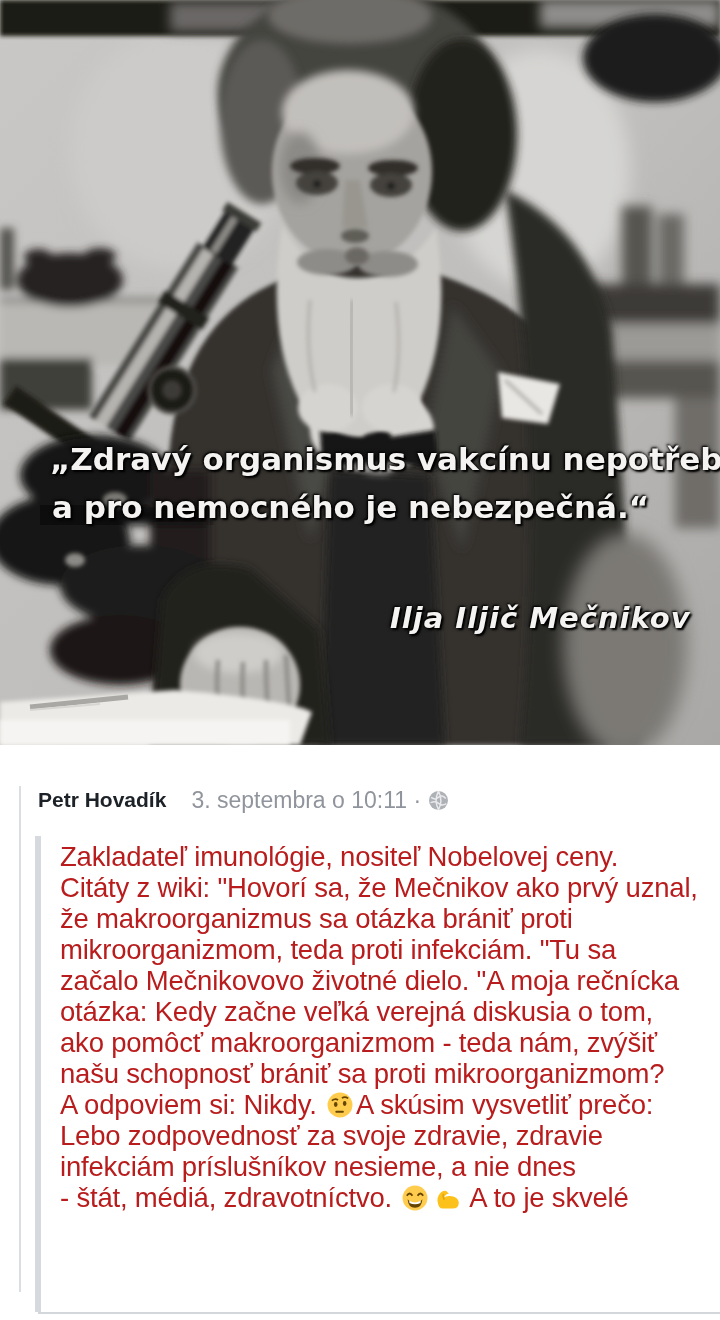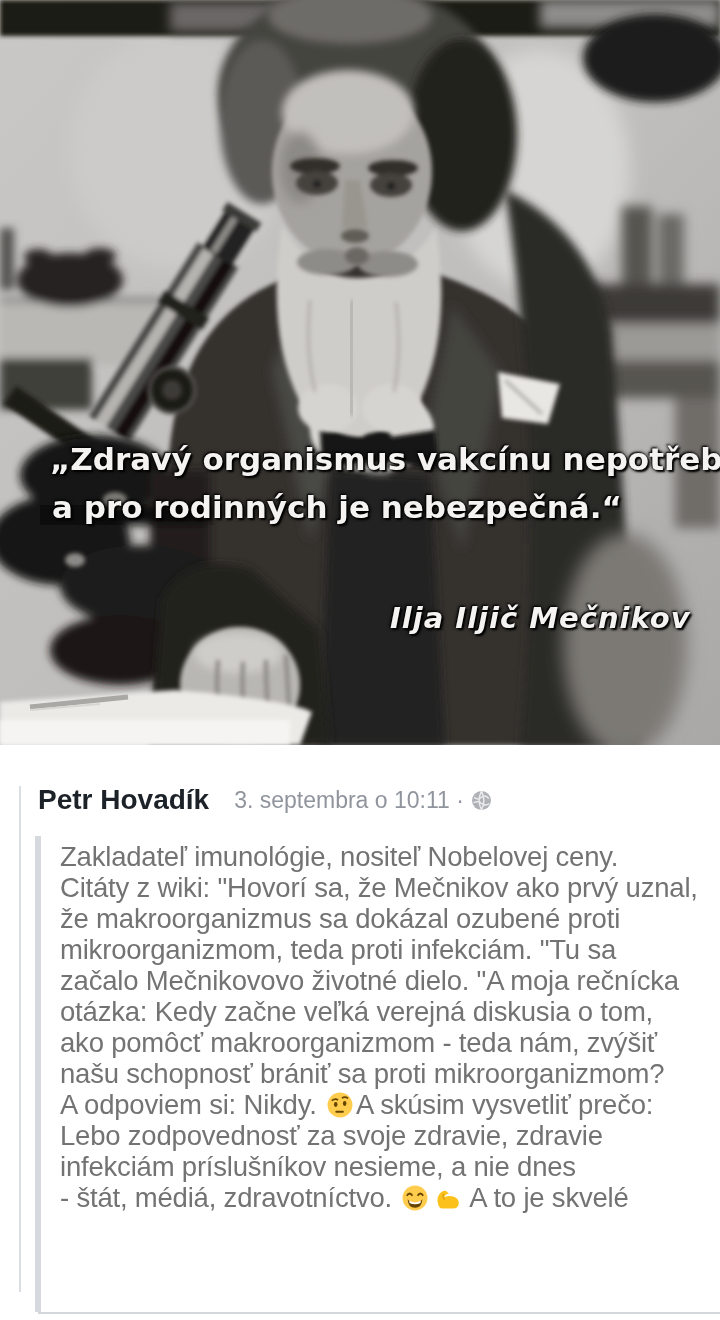--- a/index.html
+++ b/index.html
@@ -13,25 +13,25 @@
               text-shadow:2px 2px 2px #000,-1px -1px 2px #000,0 0 4px #000;}
   #quote-l1{left:50px;top:441px;font-size:31px;letter-spacing:0px;}
   #quote-l2{left:52px;top:489px;font-size:31px;}
   #quote-attr{left:390px;top:601px;font-size:29px;letter-spacing:1px;font-style:italic;}
   
   #outer-border{position:absolute;left:19px;top:786px;width:2px;height:506px;background:#dadde1;}
   #quote-bar{position:absolute;left:35px;top:836px;width:6px;height:476px;background:#d6d9dd;}
   #bottom-border{position:absolute;left:38px;top:1312px;width:682px;height:2px;background:#d3d6da;}
   #post-header{position:absolute;left:38px;top:784px;width:660px;height:32px;
                display:flex;align-items:center;}
-  #author-name{font-size:28px;font-weight:bold;color:#1c2228;}
+  #author-name{font-size:21px;font-weight:bold;color:#1c2228;}
   #post-timestamp{font-size:23px;color:#90949c;margin-left:25px;}
   #privacy-globe{display:inline-block;width:21px;height:21px;margin-left:7px;}
   #post-body{position:absolute;left:60px;top:841px;width:655px;}
-  .body-line{font-size:27.5px;line-height:31px;letter-spacing:-0.2px;color:#737373;
+  .body-line{font-size:27.5px;line-height:31px;letter-spacing:-0.2px;color:#b91c1c;
              white-space:nowrap;}
   .emoji{display:inline-block;width:28px;height:28px;margin:0 2px;vertical-align:-5px;}
   .emoji svg{width:28px;height:28px;display:block;}
 </style>
 </head>
 <body>
 
 <div id="screen">
 
   <div id="photo">
@@ -160,21 +160,21 @@
       <ellipse cx="238" cy="653" rx="44" ry="20" fill="#cfcdc9" filter="url(#b4)"></ellipse>
       <path d="M218 660 Q215 700 222 733 M243 662 Q241 702 246 735 M266 660 Q266 700 270 730 M286 655 Q288 692 290 720" stroke="#8a8884" stroke-width="4" fill="none" filter="url(#b2)"></path>
 
       <path d="M0 702 L175 690 Q290 700 312 712 L300 745 L0 745 Z" fill="#eceae7" filter="url(#b2)"></path>
       <rect x="0" y="720" width="290" height="25" fill="#f5f4f2" filter="url(#b2)"></rect>
       <path d="M30 707 L128 697" stroke="#aaa8a4" stroke-width="5"></path>
       <path d="M30 710 L100 704" stroke="#d8d6d2" stroke-width="2"></path>
     </svg>
 
     <div class="quote-line" id="quote-l1">„Zdravý organismus vakcínu nepotřebuje</div>
-    <div class="quote-line" id="quote-l2">a pro rodinných je nebezpečná.“</div>
+    <div class="quote-line" id="quote-l2">a pro nemocného je nebezpečná.“</div>
     <div class="quote-line" id="quote-attr">Ilja Iljič Mečnikov</div>
   </div>
 
   <div id="outer-border"></div>
   <div id="quote-bar"></div>
   <div id="bottom-border"></div>
 
   <div id="post-header">
     <span id="author-name">Petr Hovadík</span>
     <span id="post-timestamp">3. septembra o 10:11 ·</span>
@@ -182,21 +182,21 @@
       <svg viewBox="0 0 20 20" width="21" height="21">
         <circle cx="10" cy="10" r="9" fill="#aeb1b6"></circle>
         <path d="M3 7 q4 3 7 0 q3 -3 7 1 M2.5 12 q5 -2 8 1 q3 2.5 7 0 M10 1 q-4.5 9 0 18 M10 1 q4.5 9 0 18" stroke="#e9eaec" stroke-width="1.4" fill="none"></path>
       </svg>
     </span>
   </div>
 
   <div id="post-body">
       <div class="body-line"><span>Zakladateľ imunológie, nositeľ Nobelovej ceny.</span></div>
       <div class="body-line"><span>Citáty z wiki: "Hovorí sa, že Mečnikov ako prvý uznal,</span></div>
-      <div class="body-line"><span>že makroorganizmus sa dokázal ozubené proti</span></div>
+      <div class="body-line"><span>že makroorganizmus sa otázka brániť proti</span></div>
       <div class="body-line"><span>mikroorganizmom, teda proti infekciám. "Tu sa</span></div>
       <div class="body-line"><span>začalo Mečnikovovo životné dielo. "A moja rečnícka</span></div>
       <div class="body-line"><span>otázka: Kedy začne veľká verejná diskusia o tom,</span></div>
       <div class="body-line"><span>ako pomôcť makroorganizmom - teda nám, zvýšiť</span></div>
       <div class="body-line"><span>našu schopnosť brániť sa proti mikroorganizmom?</span></div>
       <div class="body-line"><span>A odpoviem si: Nikdy. </span><span class="emoji"><svg viewBox="0 0 36 36">
             <circle cx="18" cy="18" r="16" fill="#ffcc4d"></circle>
             <path d="M7.5 12.5 q4 -3.5 8 -1" stroke="#664500" stroke-width="2.2" fill="none"></path>
             <path d="M20.5 9 q4 -2.5 8 0.5" stroke="#664500" stroke-width="2.2" fill="none"></path>
             <ellipse cx="12.5" cy="17.5" rx="2.3" ry="3.2" fill="#664500"></ellipse>

